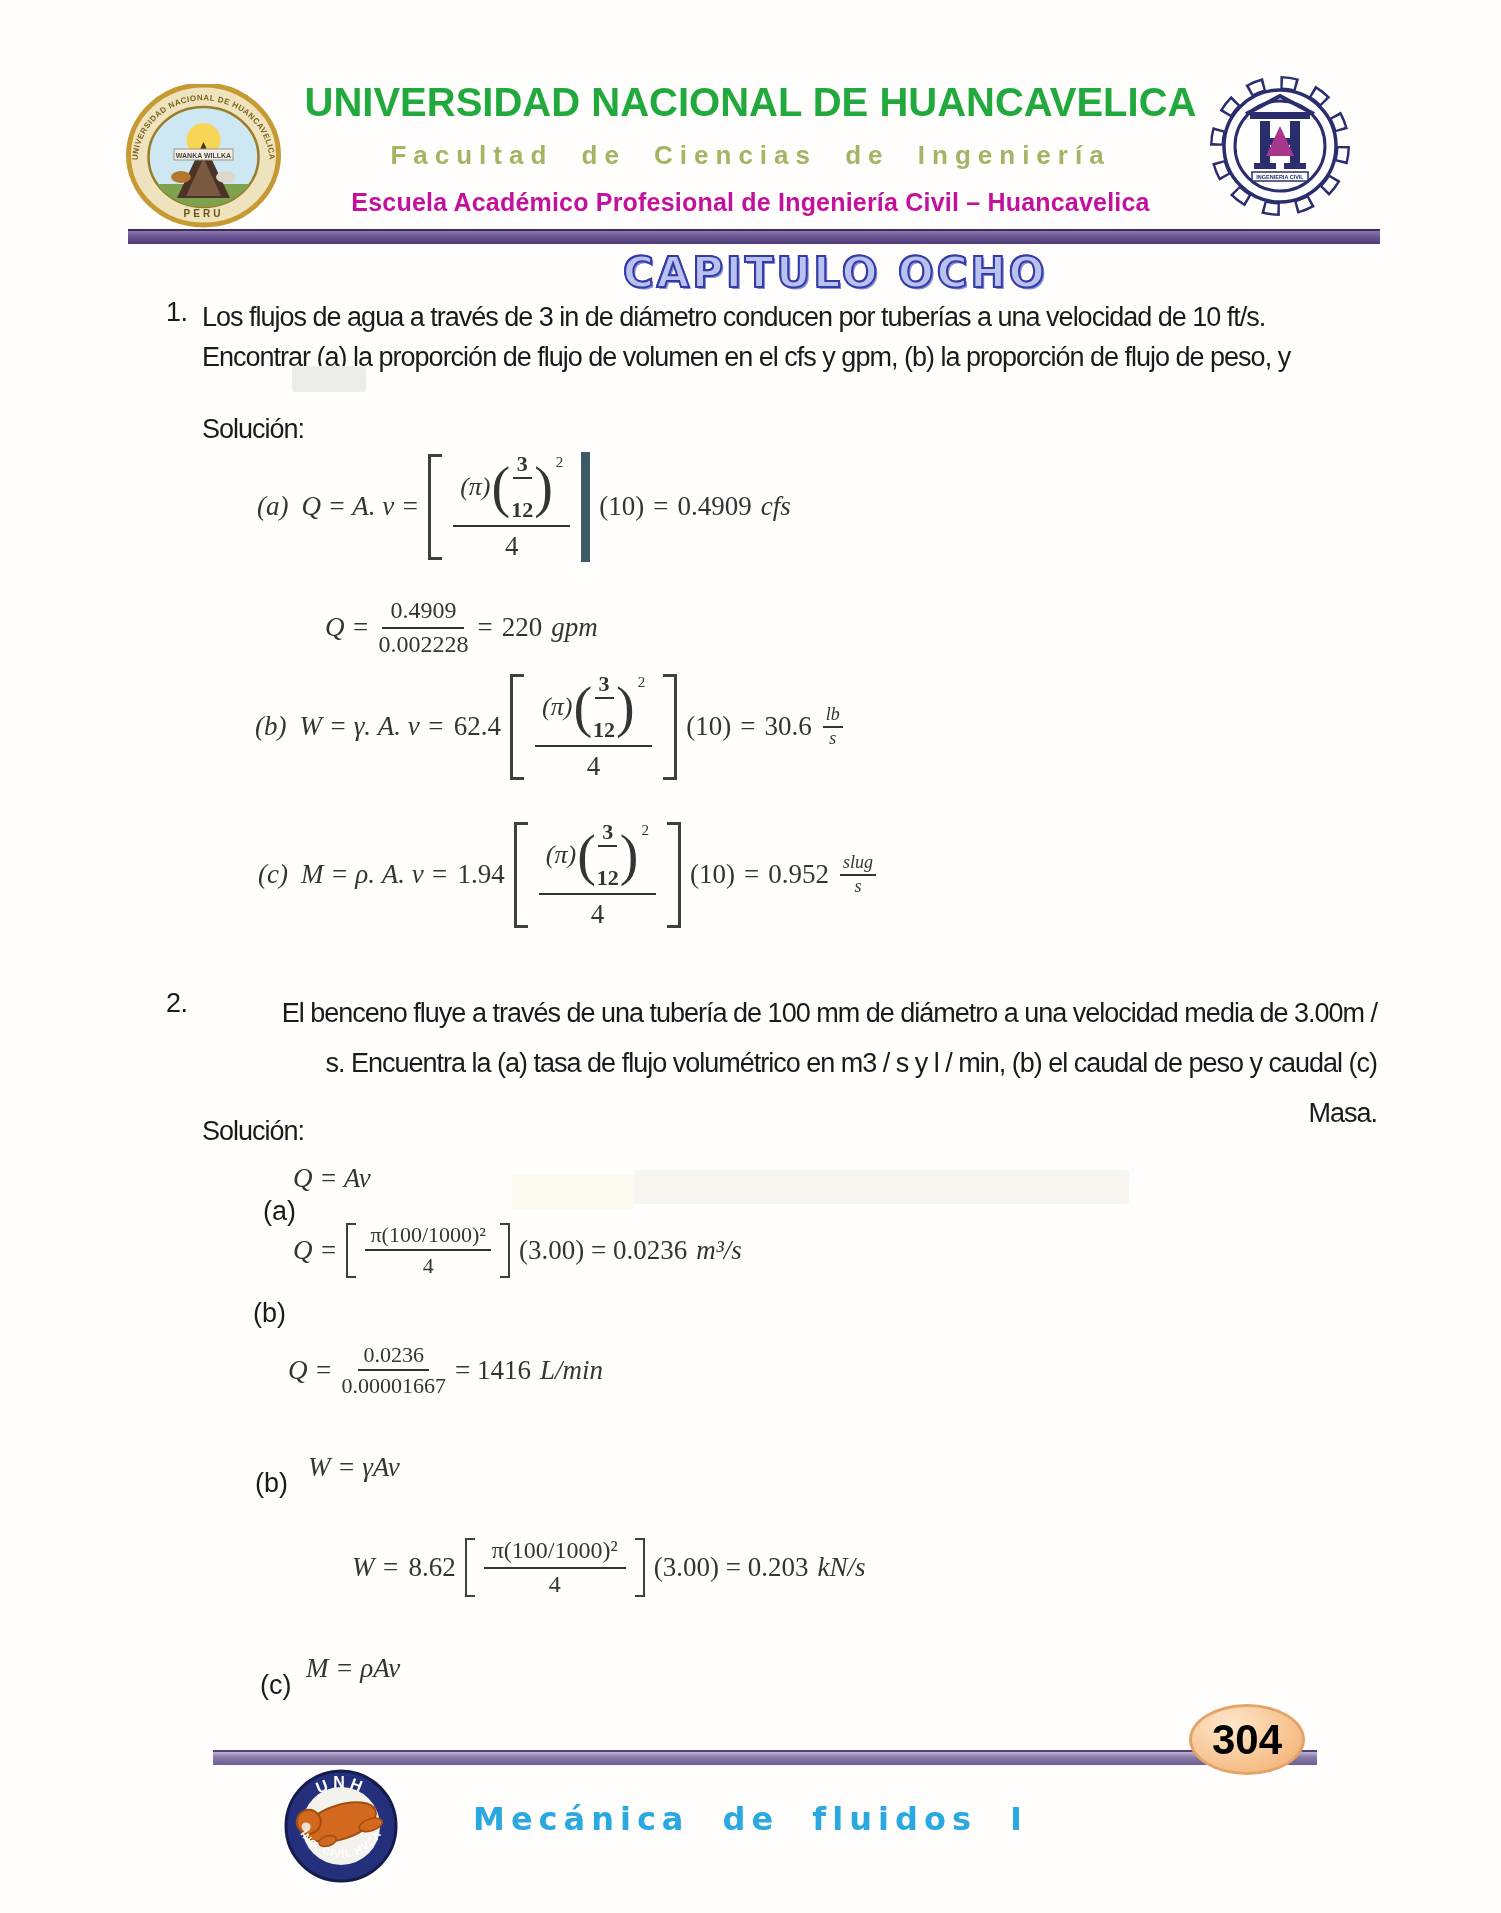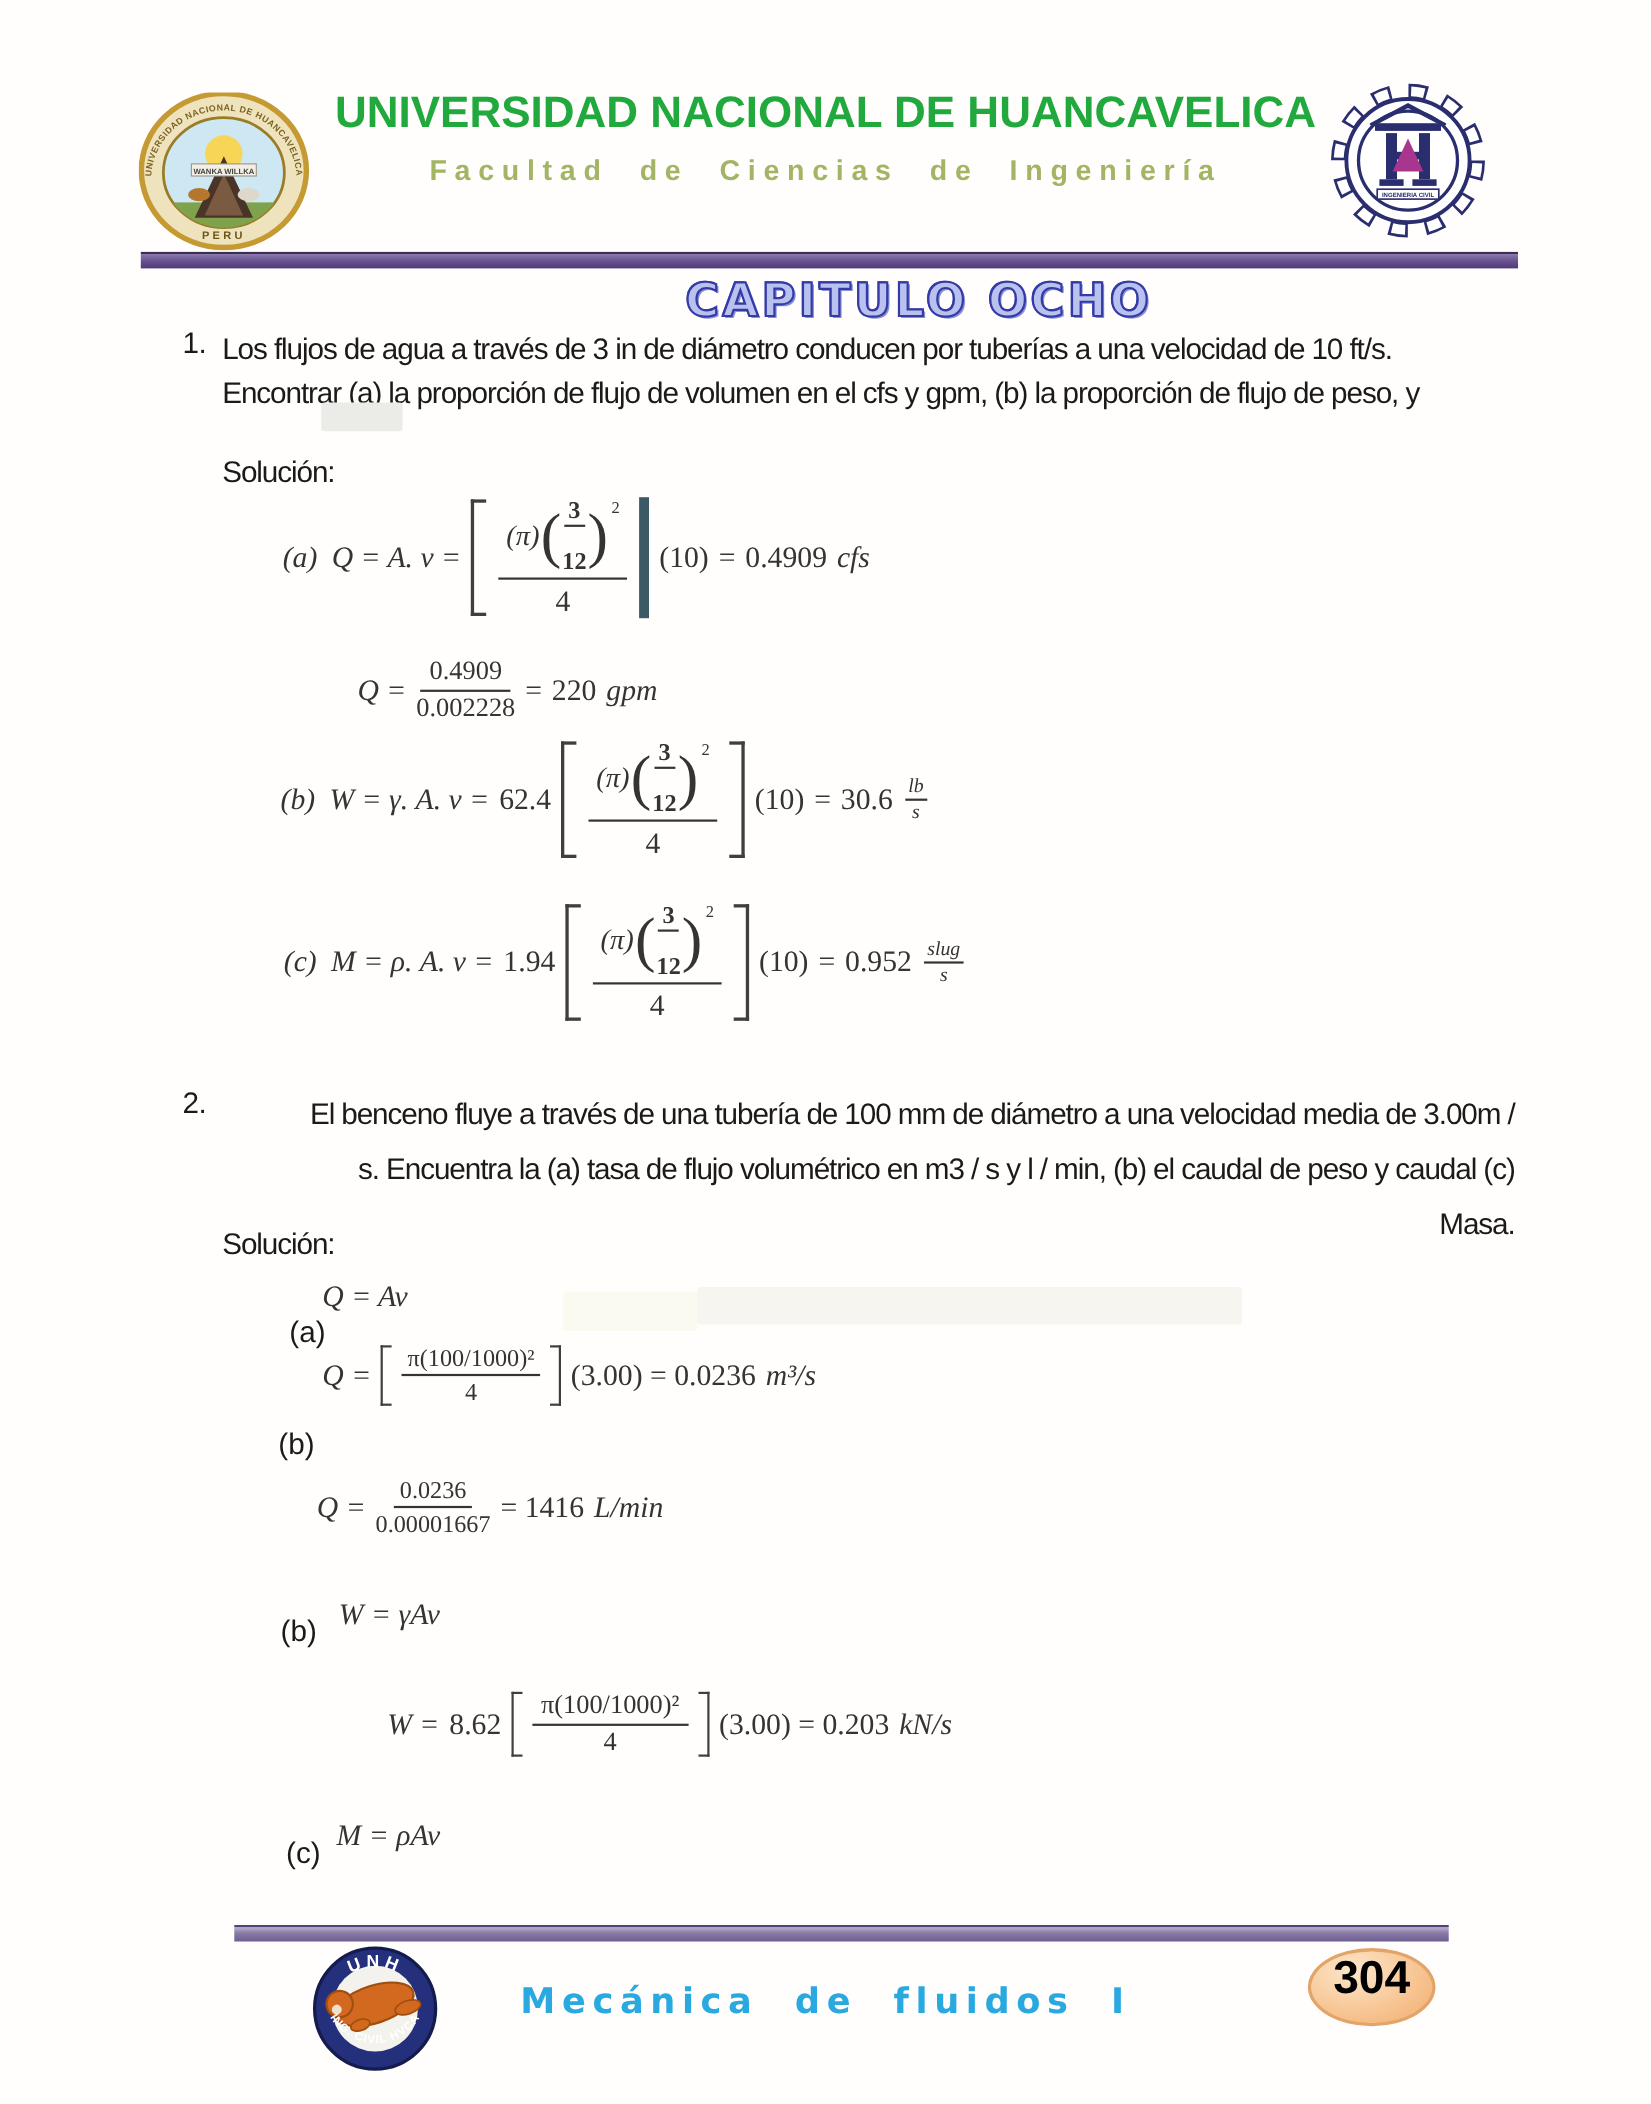--- a/index.html
+++ b/index.html
@@ -93,23 +93,23 @@
   #art3{left:634px;top:1170px;width:495px;height:34px;background:#f6f5ef;}
 
   
   #rule-bottom{left:213px;top:1750px;width:1104px;height:13px;
     background:linear-gradient(180deg,#bcb3ce 0%,#8a7aa8 40%,#6e5f92 100%);
     border-top:2px solid #52427c;}
   #footer-logo{left:283px;top:1766px;width:118px;height:122px;}
   #course-title{left:0;top:1800px;width:100%;text-align:center;
     font-family:"DejaVu Sans",sans-serif;font-size:32px;font-weight:700;color:#29a9e0;
     letter-spacing:6px;word-spacing:16px;}
-  #page-badge{left:1189px;top:1771px;width:116px;height:71px;border-radius:50%;
+  #page-badge{left:1189px;top:1704px;width:116px;height:71px;border-radius:50%;
     background:radial-gradient(ellipse at 35% 28%,#fde7cb 0%,#f7c390 60%,#f0ad6e 100%);
-    border:3px solid #e2a468;display:flex;align-items:flex-start;justify-content:center;
+    border:3px solid #e2a468;display:flex;align-items:center;justify-content:center;
     box-sizing:border-box;}
   #page-badge .num{font-size:42px;font-weight:700;color:#000;}
 </style>
 </head>
 <body>
 
 <div id="page">
 
   <svg id="seal" class="abs" style="left:126px;top:84px;" width="156" height="144" viewBox="0 0 156 144">
     <defs>
@@ -131,20 +131,21 @@
       <text x="77.5" y="74" text-anchor="middle" font-size="7" font-weight="700" fill="#444" font-family="Liberation Sans, sans-serif">WANKA WILLKA</text>
     </g>
     <text font-size="8" font-weight="700" fill="#7a6320" letter-spacing="0.5" font-family="Liberation Sans, sans-serif">
       <textPath href="#sealArc" startOffset="50%" text-anchor="middle">UNIVERSIDAD NACIONAL DE HUANCAVELICA</textPath>
     </text>
     <text x="77.5" y="133" text-anchor="middle" font-size="10" font-weight="700" fill="#6b5518" letter-spacing="3" font-family="Liberation Sans, sans-serif">PERU</text>
   </svg>
 
   <div id="university-title" class="abs">UNIVERSIDAD NACIONAL DE HUANCAVELICA</div>
   <div id="faculty-title" class="abs">Facultad de Ciencias de Ingeniería</div>
+  <div id="school-title" class="abs">Escuela Académico Profesional de Ingeniería Civil – Huancavelica</div>
 
   <svg id="gear" class="abs" style="left:1200px;top:76px;" width="160" height="148" viewBox="0 0 160 148">
     <circle cx="80" cy="70" r="63" fill="none" stroke="#2b2e6e" stroke-width="14" stroke-dasharray="17 15.98"></circle>
     <circle cx="80" cy="70" r="63" fill="none" stroke="#ffffff" stroke-width="9" stroke-dasharray="12 20.98" stroke-dashoffset="-2.5"></circle>
     <circle cx="80" cy="70" r="56" fill="#ffffff" stroke="#2b2e6e" stroke-width="3.5"></circle>
     <circle cx="80" cy="70" r="45" fill="none" stroke="#2b2e6e" stroke-width="3"></circle>
     <polyline points="46,38 80,20 114,38" fill="none" stroke="#2b2e6e" stroke-width="4"></polyline>
     <rect x="50" y="36" width="60" height="7" fill="#2b2e6e"></rect>
     <rect x="60" y="45" width="10" height="42" fill="#2b2e6e"></rect>
     <rect x="90" y="45" width="10" height="42" fill="#2b2e6e"></rect>

